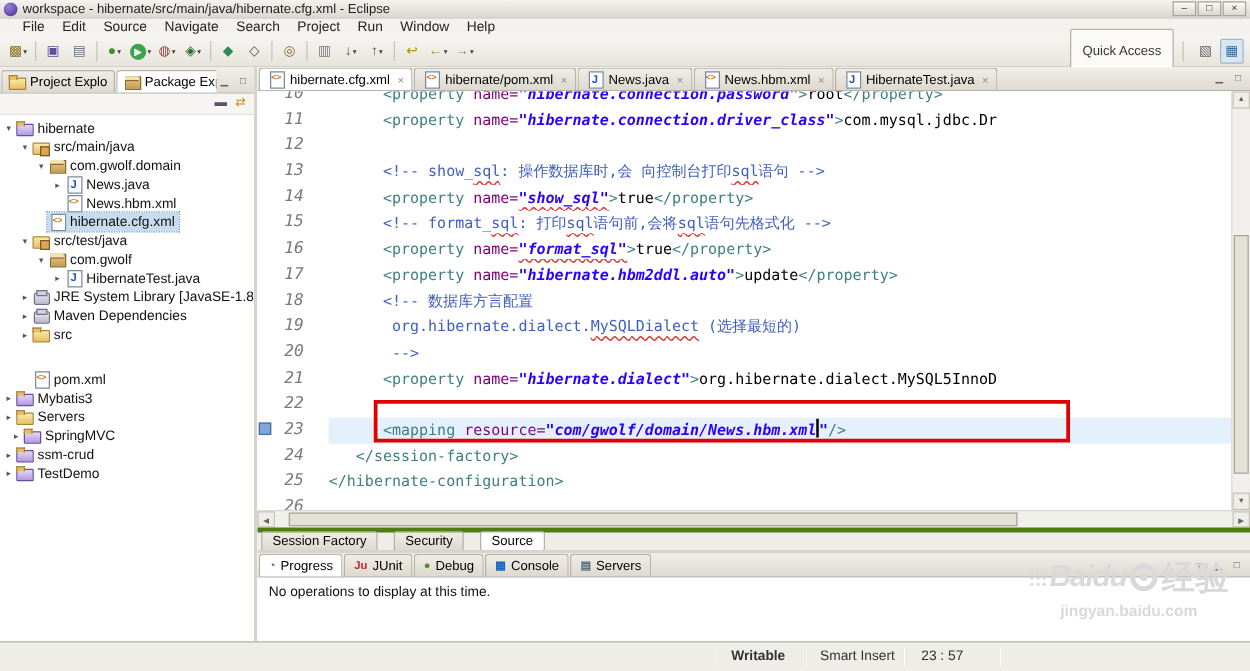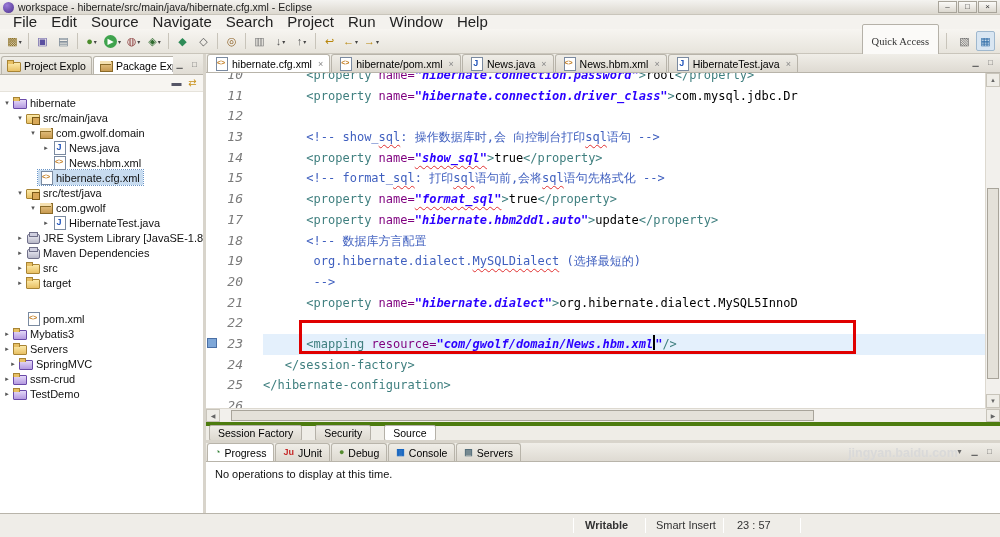--- a/index.html
+++ b/index.html
@@ -7,34 +7,34 @@
   .window{position:relative;width:1000px;height:537px;background:#F0EEE9;overflow:hidden;}
 
   
   .titlebar{height:15px;display:flex;align-items:center;padding:0 3px;background:linear-gradient(#F4F3F0,#DCD8CF);border-bottom:1px solid #C9C5BB;font-size:10.5px;color:#222;}
   .app-icon{width:11px;height:11px;border-radius:50%;background:radial-gradient(circle at 35% 30%,#9A7BD8,#4A2E8C);margin-right:4px;flex:none;}
   .title{white-space:nowrap;overflow:hidden;}
   .win-controls{margin-left:auto;display:flex;gap:1px;}
   .win-btn{width:19px;height:12px;border:1px solid #A8A49A;background:linear-gradient(#FBFAF8,#DCD8CF);font-size:8px;line-height:10px;text-align:center;color:#333;}
 
   
-  .menubar{height:14px;display:flex;align-items:flex-start;background:#F4F2EE;font-size:15px;color:#222;padding-left:6px;}
+  .menubar{height:14px;display:flex;align-items:flex-start;background:#F4F2EE;font-size:11px;color:#222;padding-left:11px;}
   .mi{padding:0 7px;line-height:14px;}
 
   
   .toolbar{height:25px;display:flex;align-items:center;background:linear-gradient(#F7F5F1,#E7E4DC);border-bottom:1px solid #C9C5BB;padding:0 4px;}
   .tb-icons{display:flex;align-items:center;}
   .tbi{height:20px;min-width:19px;display:inline-flex;align-items:center;justify-content:center;margin:0 1px;border-radius:2px;border:1px solid transparent;}
   .tbi .g{font-size:11px;line-height:1;}
   .tbi .arr{font-size:6px;color:#444;margin-left:1px;}
   .tbi.run .g{background:#3FA34D;color:#FFF;border-radius:50%;width:13px;height:13px;line-height:13px;text-align:center;font-size:8px;}
   .tbi.persp.act{background:#D9E6F2;border:1px solid #9FB8CE;}
   .tbsep{width:1px;height:16px;background:#C8C4BA;margin:0 3px;display:inline-block;}
   .tb-right{margin-left:auto;display:flex;align-items:center;gap:4px;}
-  .qa-btn{font-size:10.5px;font-family:Liberation Serif, serif;border:1px solid #B5B1A8;background:#FBFAF8;padding:11px 9px;border-radius:2px;color:#333;}
+  .qa-btn{font-size:10.5px;font-family:Liberation Sans, sans-serif;border:1px solid #B5B1A8;background:#FBFAF8;padding:11px 9px;border-radius:2px;color:#333;}
 
   
   .main{display:flex;height:459px;}
   .sidebar{width:206px;background:#FFF;border-right:3px solid #D8D4CB;display:flex;flex-direction:column;}
   .view-tabs{height:21px;display:flex;align-items:flex-end;background:linear-gradient(#F0EEE8,#E0DCD4);border-bottom:1px solid #B8B4AA;padding-left:1px;font-size:10.5px;}
   .vtabs-strip{display:flex;align-items:flex-end;flex:1;overflow:hidden;}
   .vtab{height:18px;display:flex;align-items:center;gap:3px;padding:0 5px;border:1px solid #B8B4AA;border-bottom:none;border-radius:3px 3px 0 0;background:linear-gradient(#EFEDE7,#DDD9D0);margin-right:1px;white-space:nowrap;}
   .vtab.act{background:#FFF;}
   .vtabs-right{display:flex;gap:2px;padding:0 2px 3px 0;}
   .mini-ico{font-size:8px;color:#666;width:13px;height:12px;text-align:center;line-height:12px;}
@@ -337,27 +337,20 @@
             <span class="wrap">
               <span class="ticon i-library"></span>
               <span class="tlabel">Maven Dependencies</span>
             </span>
           </div>
           <div class="trow" style="padding-left: 15px;">
             <span class="exp">▸</span>
             <span class="wrap">
               <span class="ticon i-folder"></span>
               <span class="tlabel">src</span>
-            </span>
-          </div>
-          <div class="trow" style="padding-left: 15px;">
-            <span class="exp">▸</span>
-            <span class="wrap">
-              <span class="ticon i-folder"></span>
-              <span class="tlabel">target</span>
             </span>
           </div>
           <div class="trow" style="padding-left: 15px; margin-top: 21px;">
             <span class="exp"></span>
             <span class="wrap">
               <span class="ticon i-xml"></span>
               <span class="tlabel">pom.xml</span>
             </span>
           </div>
           <div class="trow" style="padding-left: 2px;">
@@ -547,16 +540,22 @@
     <span class="sbsep s2"></span>
     <span class="sbcell c2">Smart Insert</span>
     <span class="sbsep s3"></span>
     <span class="sbcell c3">23 : 57</span>
     <span class="sbsep s4"></span>
   </div>
 
   <div class="redbox"></div>
 
   <div class="watermark">
+    <div class="wm-row">
+      <span class="wm-dots"></span>
+      <span class="wm-baidu">Baidu</span>
+      <span class="wm-cam"></span>
+      <span class="wm-jy">经验</span>
+    </div>
     <div class="wm-url">jingyan.baidu.com</div>
   </div>
 
 </div>
 
 </body></html>

